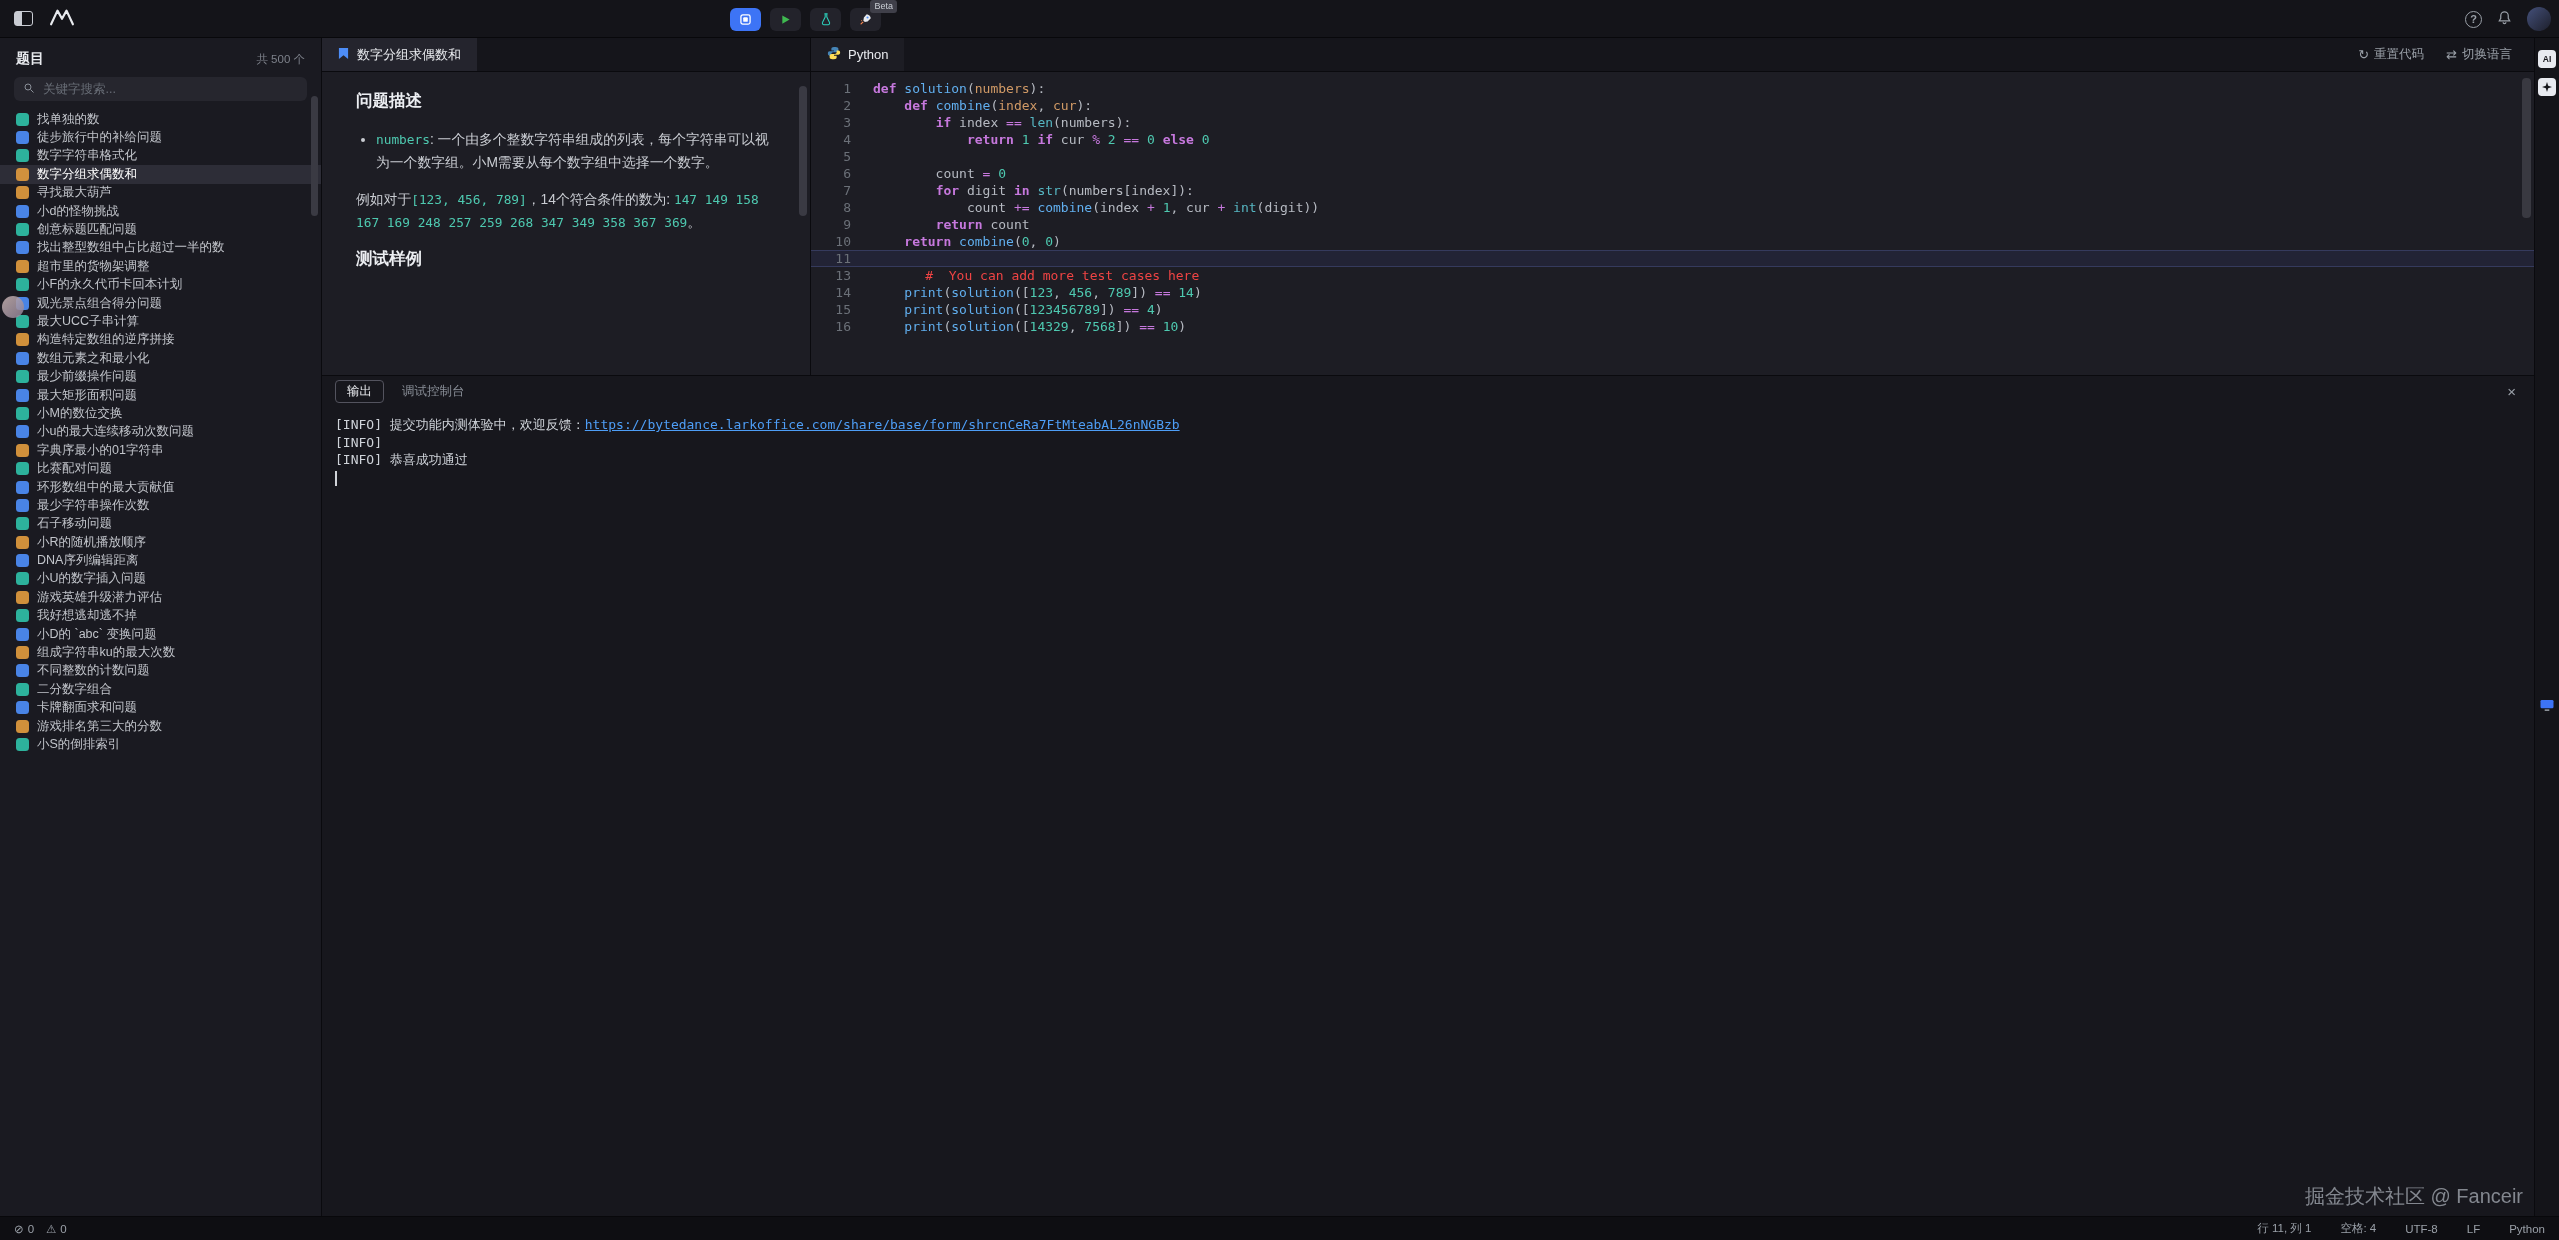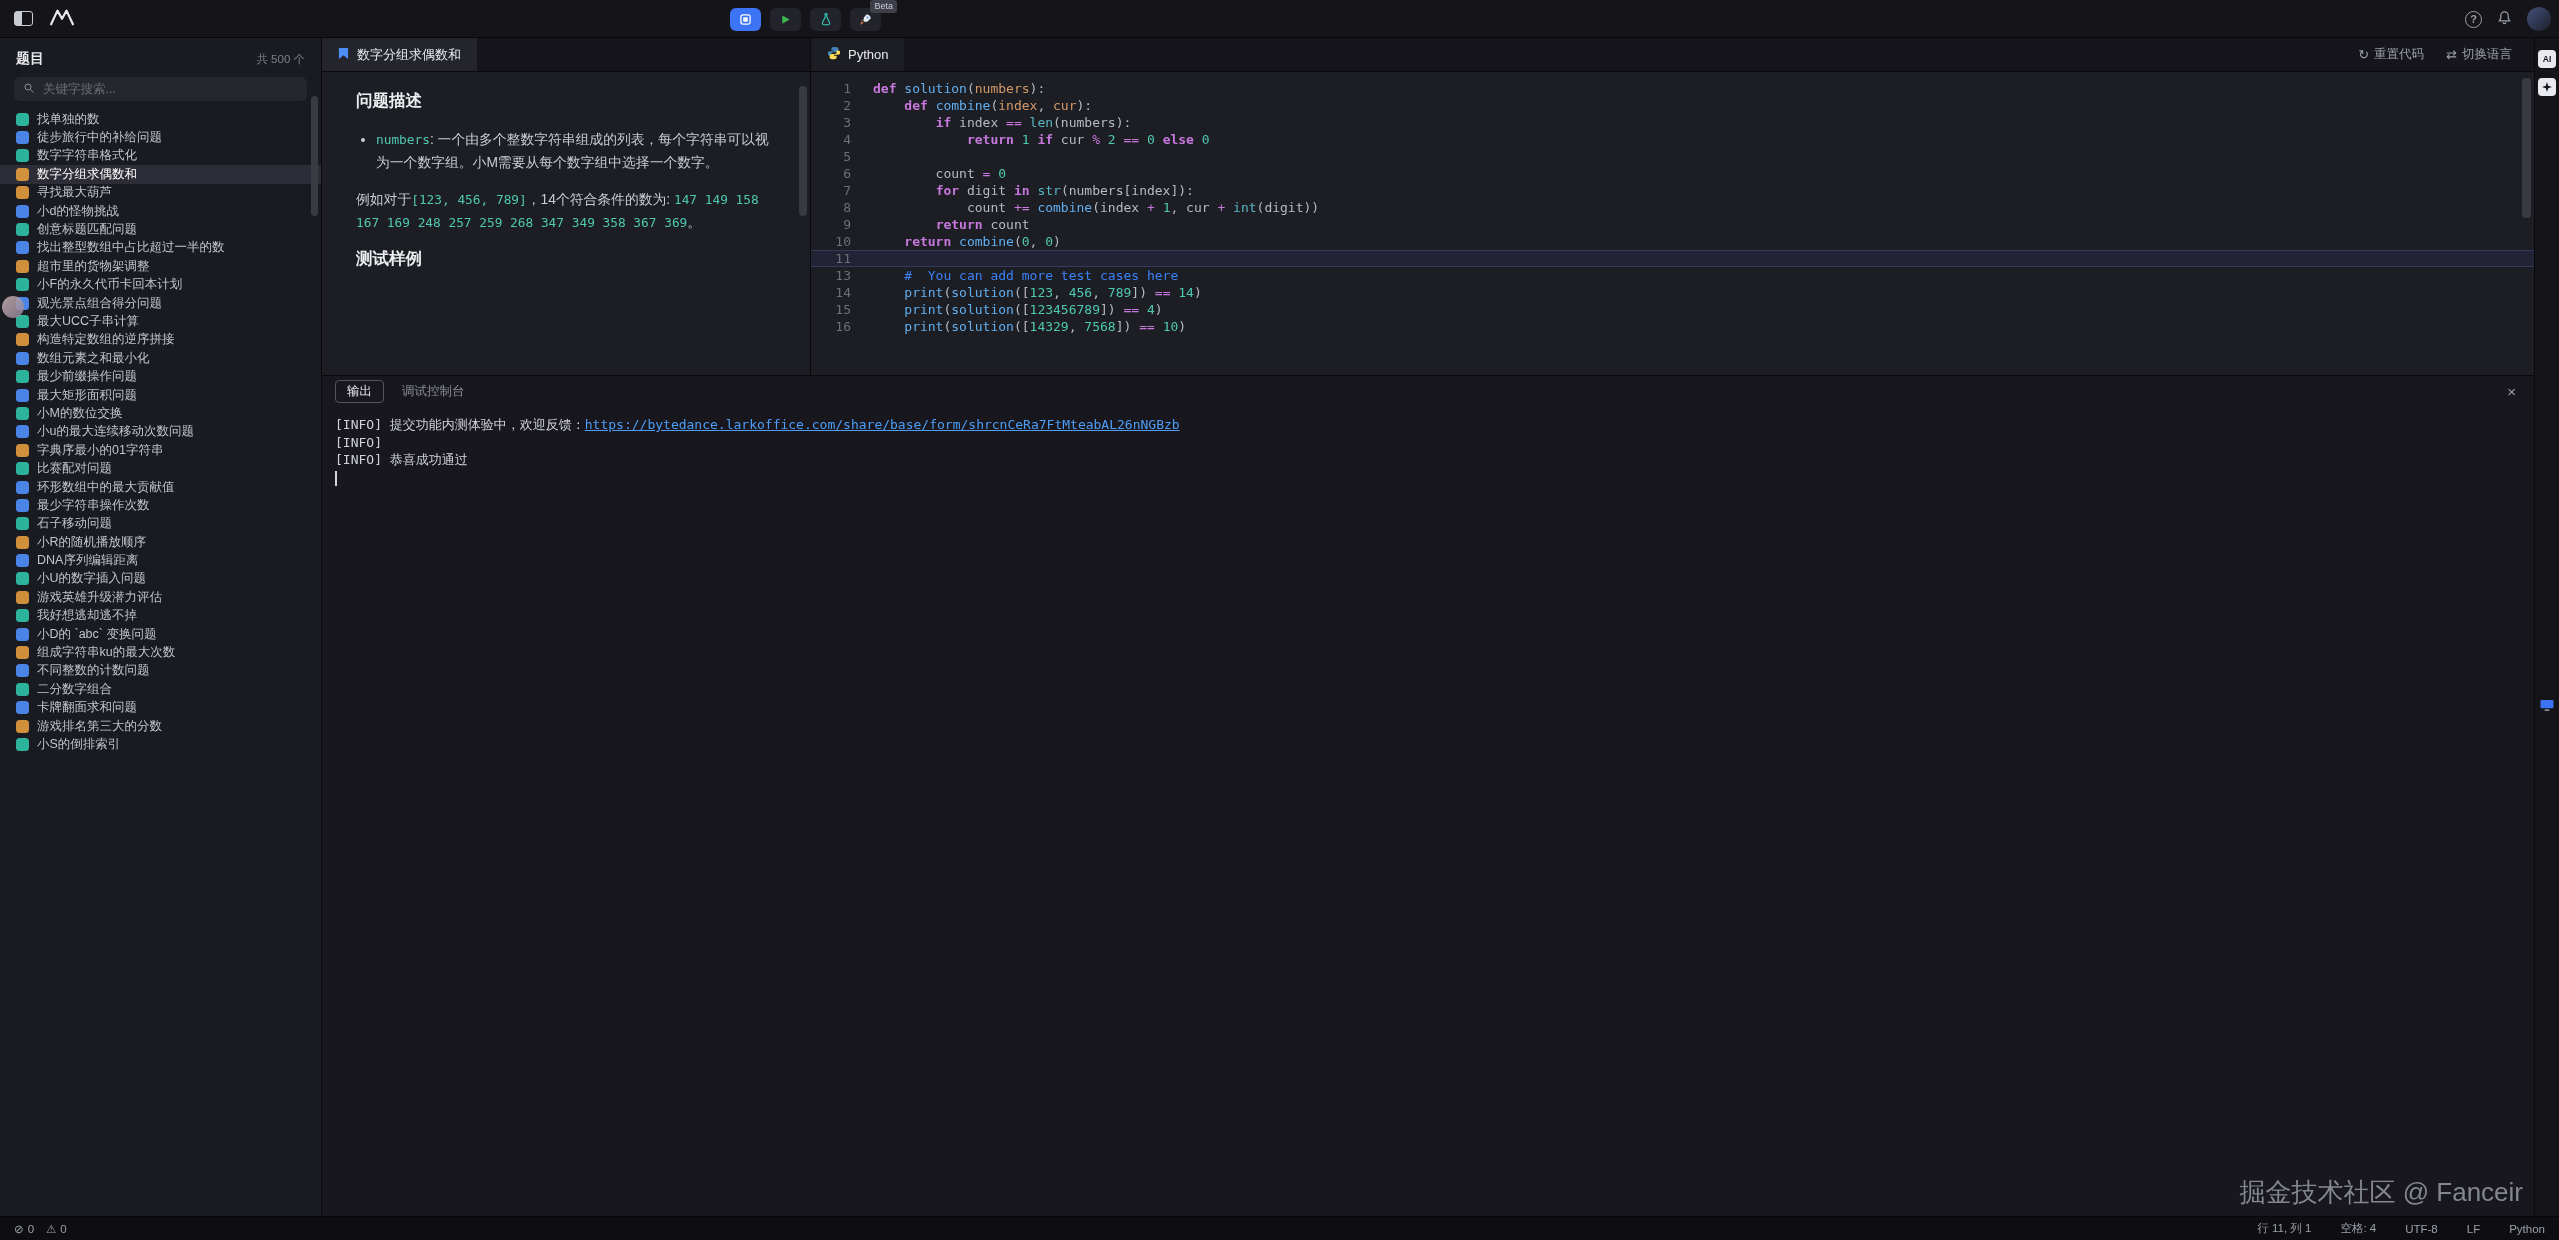--- a/index.html
+++ b/index.html
@@ -69,21 +69,21 @@
   .action .ico{font-size:13px;}
   .code-area{position:absolute;left:0;right:0;top:34px;bottom:0;padding-top:8px;
              font-family:"DejaVu Sans Mono",monospace;font-size:13px;}
   .code-line{display:flex;height:17px;line-height:17px;white-space:pre;}
   .code-line.current{background:rgba(100,120,255,0.08);
                      box-shadow:inset 0 1px 0 rgba(130,150,255,0.20),inset 0 -1px 0 rgba(130,150,255,0.20);}
   .line-no{width:40px;text-align:right;color:#6b7078;flex:none;}
   .code-text{margin-left:22px;}
   .tk-kw{color:#c678dd;font-weight:bold;} .tk-fn{color:#61afef;} .tk-bi{color:#56b6c2;}
   .tk-num{color:#4ec9b0;} .tk-str{color:#98c379;} .tk-op{color:#c678dd;}
-  .tk-cmt{color:#3b82f6;} .tk-d{color:#b6bac2;} .tk-pr{color:#d19a66;}
+  .tk-cmt{color:#ef4444;margin-left:21px;} .tk-d{color:#b6bac2;} .tk-pr{color:#d19a66;}
   .editor-scrollbar{position:absolute;right:3px;top:40px;width:9px;height:140px;background:#393941;border-radius:4px;}
 
   
   .console-panel{position:absolute;left:322px;top:375px;width:2212px;height:841px;background:#17171d;
                  border-top:1px solid #0a0a0e;}
   .console-tabs{height:31px;display:flex;align-items:center;gap:18px;padding:0 13px;position:relative;}
   .tab-output{border:1px solid #53535e;border-radius:4px;padding:2px 11px;font-size:12.5px;color:#e8eaee;cursor:pointer;}
   .tab-debug{font-size:12.5px;color:#8a8f98;cursor:pointer;}
   .console-close{position:absolute;right:18px;top:7px;color:#9aa0a8;font-size:15px;cursor:pointer;}
   .console-body{padding:9px 13px;font-family:"DejaVu Sans Mono",monospace;font-size:13px;
@@ -94,21 +94,21 @@
 
   
   .right-strip{position:absolute;right:0;top:38px;width:25px;height:1178px;background:#141419;
                border-left:1px solid #0a0a0e;display:flex;flex-direction:column;align-items:center;
                padding-top:12px;gap:10px;}
   .strip-btn{width:18px;height:18px;border-radius:4px;background:#e8eaf0;color:#17171c;font-size:8.5px;
              font-weight:bold;display:flex;align-items:center;justify-content:center;cursor:pointer;}
   .strip-monitor{position:absolute;top:660px;left:50%;transform:translateX(-50%);cursor:pointer;}
 
   
-  .watermark{position:absolute;right:36px;bottom:30px;font-size:26px;color:#83878f;z-index:4;}
+  .watermark{position:absolute;right:36px;bottom:30px;font-size:20px;color:#83878f;z-index:4;}
   .statusbar{position:absolute;left:0;bottom:0;width:2559px;height:24px;background:#0e0e12;
              border-top:1px solid #08080b;display:flex;align-items:center;justify-content:space-between;
              padding:0 14px;font-size:11.5px;color:#9aa0a8;z-index:6;}
   .status-left{display:flex;align-items:center;gap:12px;}
   .status-group{display:flex;align-items:center;gap:4px;cursor:pointer;}
   .status-right{display:flex;align-items:center;gap:29px;}
   .status-item{cursor:pointer;}
 </style>
 </head>
 <body>

